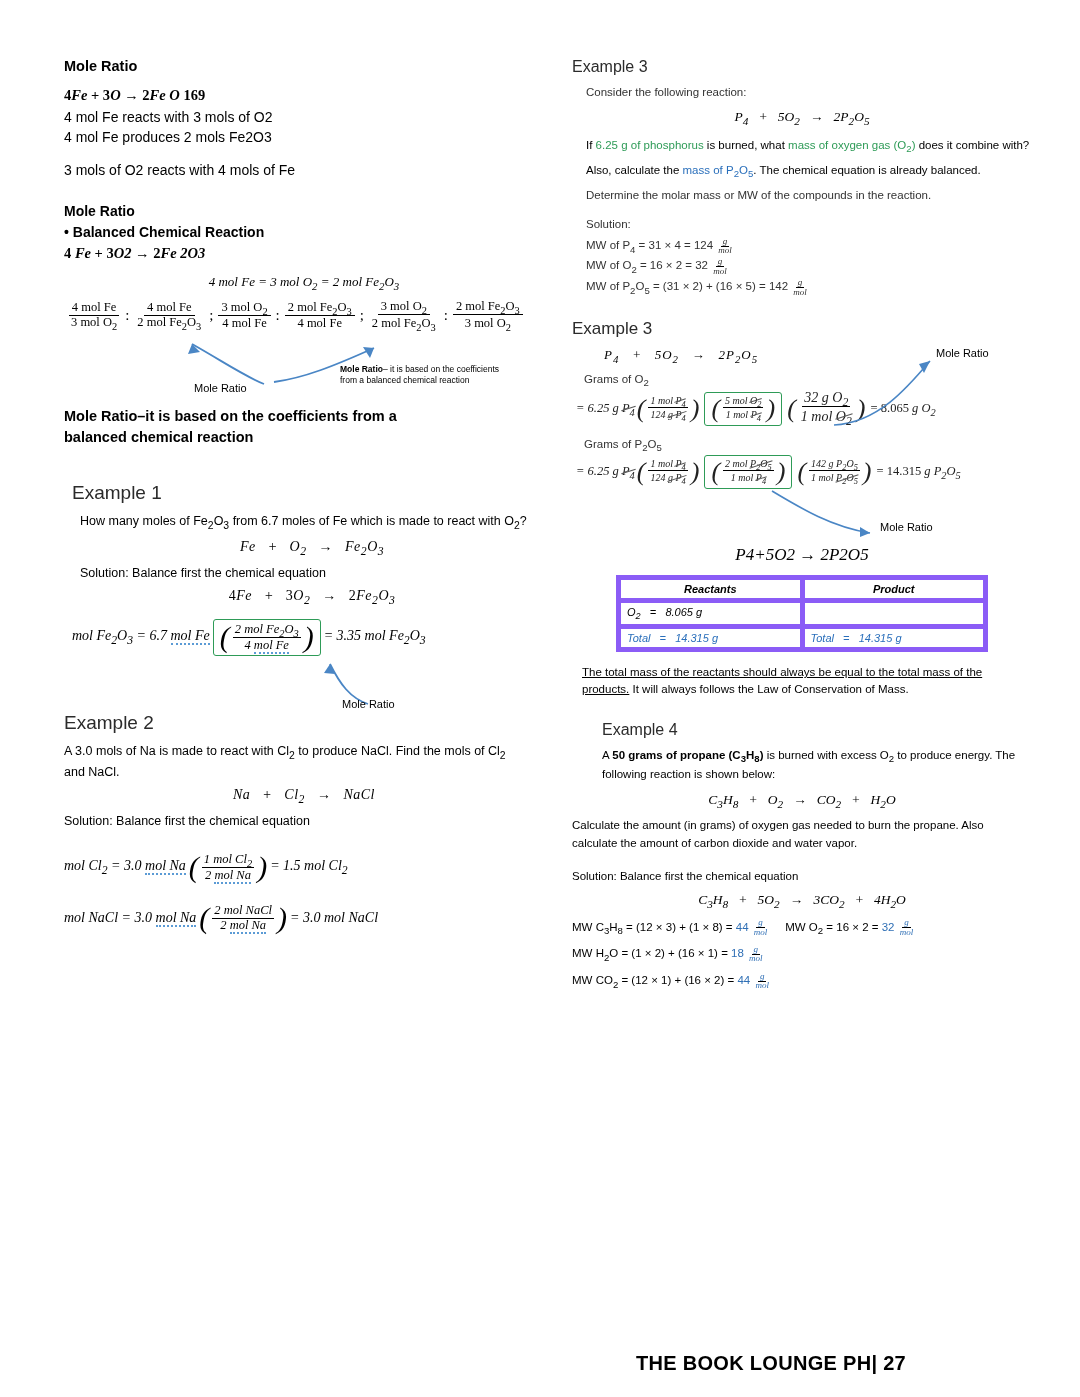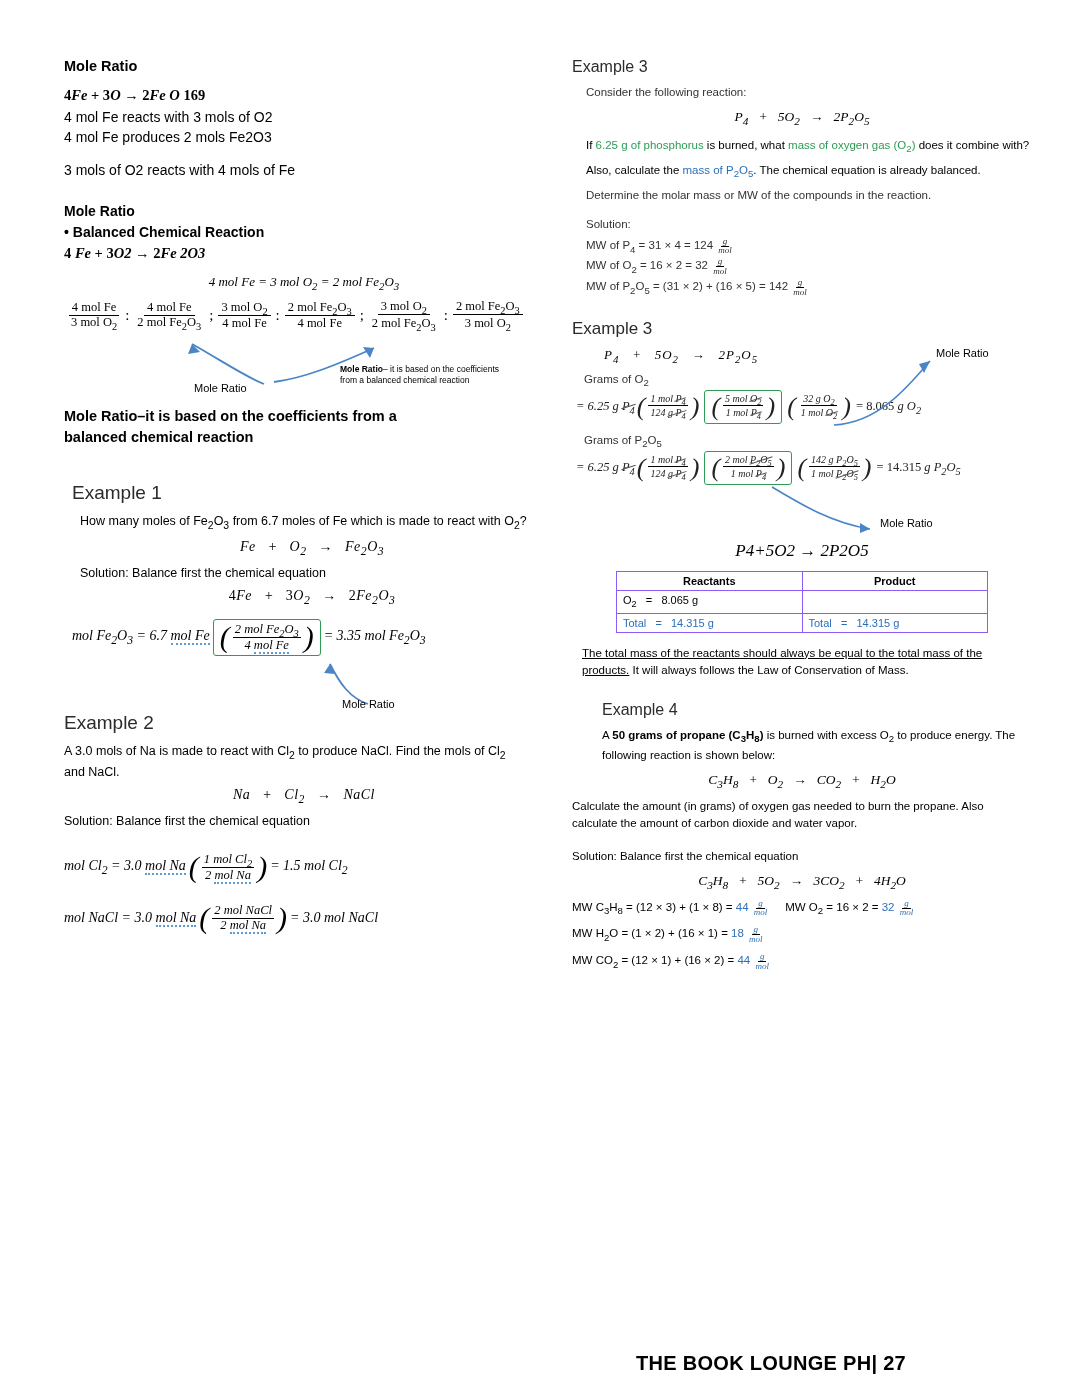--- a/index.html
+++ b/index.html
@@ -194,23 +194,24 @@
   }
 
   
   table.rt {
     border-collapse: collapse;
     width: 372px;
     margin: 10px auto 0 auto;
     font-size: 11px;
   }
   table.rt th, table.rt td {
-    border: 1px solid #8b5cf6;
+    border: 5px solid #8b5cf6;
     padding: 3px 6px;
     text-align: left;
+    font-style: italic;
   }
   table.rt th { text-align: center; font-weight: bold; }
   table.rt td.tot { color: #2a6fbb; }
 
   .underline-note {
     font-size: 11.5px;
     line-height: 1.5;
     margin-top: 12px;
   }
   .underline-note u { text-decoration: underline; }
@@ -418,21 +419,21 @@
             <span class="fr2" style="font-size:10px;"><span class="num">1 mol <span class="strike">P<sub>4</sub></span></span><br><span class="den">124 <span class="strike">g P<sub>4</sub></span></span></span>
             <span class="paren" style="font-size:26px;">)</span>
           </span>
           <span class="boxed">
             <span class="paren" style="font-size:26px;">(</span>
             <span class="fr2" style="font-size:10px;"><span class="num">5 mol <span class="strike">O<sub>2</sub></span></span><br><span class="den">1 mol <span class="strike">P<sub>4</sub></span></span></span>
             <span class="paren" style="font-size:26px;">)</span>
           </span>
           <span style="display:inline-flex;align-items:center;margin:0 2px;">
             <span class="paren" style="font-size:26px;">(</span>
-            <span class="fr2" style="font-size:10px;"><span class="num">32 g O<sub>2</sub></span><br><span class="den">1 mol <span class="strike">O<sub>2</sub></span></span></span>
+            <span class="fr2" style="font-size:14px;"><span class="num">32 g O<sub>2</sub></span><br><span class="den">1 mol <span class="strike">O<sub>2</sub></span></span></span>
             <span class="paren" style="font-size:26px;">)</span>
           </span>
           <span class="calcpart" style="font-style:normal;">&nbsp;= 8.065 <span class="it">g O<sub>2</sub></span></span>
         </div>
 
         <div class="gr-label" style="padding-left:12px; margin-top:10px;">Grams of P<sub>2</sub>O<sub>5</sub></div>
         <div class="gr-row" style="padding-left:4px;">
           <span class="calcpart">= 6.25 g <span class="strike">P<sub>4</sub></span></span>
           <span style="display:inline-flex;align-items:center;margin:0 2px;">
             <span class="paren" style="font-size:26px;">(</span>

